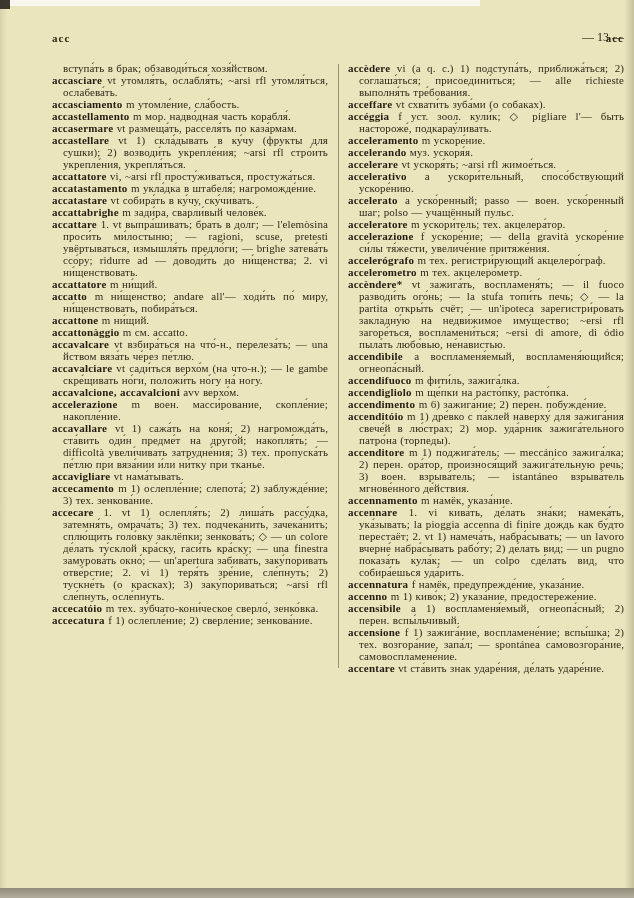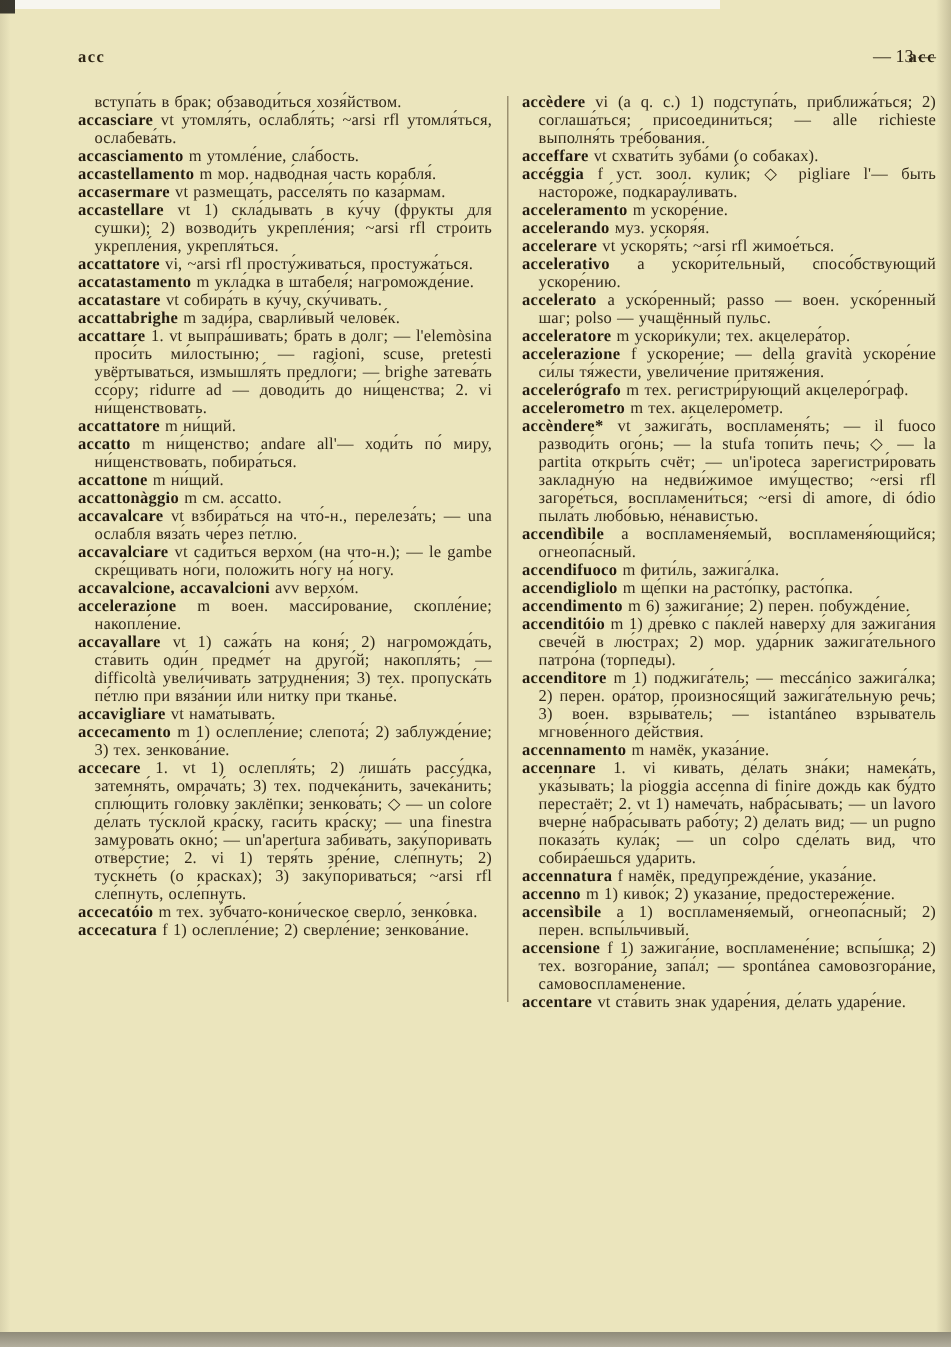--- a/index.html
+++ b/index.html
@@ -73,42 +73,42 @@
           <p class="entry"><b>accastellare </b><span>vt 1) скла́дывать в ку́чу (фрукты для сушки); 2) возводи́ть укрепле́ния; ~arsi rfl стро́ить укрепле́ния, укрепля́ться.</span></p>
           <p class="entry"><b>accattatore </b><span>vi, ~arsi rfl просту́живаться, простужа́ться.</span></p>
           <p class="entry"><b>accatastamento </b><span>m укла́дка в штабеля́; нагроможде́ние.</span></p>
           <p class="entry"><b>accatastare </b><span>vt собира́ть в ку́чу, ску́чивать.</span></p>
           <p class="entry"><b>accattabrighe </b><span>m зади́ра, сварли́вый челове́к.</span></p>
           <p class="entry"><b>accattare </b><span>1. vt выпра́шивать; брать в долг; — l'elemòsina проси́ть ми́лостыню; — ragioni, scuse, pretesti увёртываться, измышля́ть предло́ги; — brighe затева́ть ссо́ру; ridurre ad — доводи́ть до ни́щенства; 2. vi ни́щенствовать.</span></p>
           <p class="entry"><b>accattatore </b><span>m ни́щий.</span></p>
           <p class="entry"><b>accatto </b><span>m ни́щенство; andare all'— ходи́ть по́ миру, ни́щенствовать, побира́ться.</span></p>
           <p class="entry"><b>accattone </b><span>m ни́щий.</span></p>
           <p class="entry"><b>accattonàggio </b><span>m см. accatto.</span></p>
-          <p class="entry"><b>accavalcare </b><span>vt взбира́ться на что́-н., перелеза́ть; — una ослабля вяза́ть че́рез пе́тлю.</span></p>
+          <p class="entry"><b>accavalcare </b><span>vt взбира́ться на что́-н., перелеза́ть; — una йством вяза́ть че́рез пе́тлю.</span></p>
           <p class="entry"><b>accavalciare </b><span>vt сади́ться верхо́м (на что-н.); — le gambe скре́щивать но́ги, положи́ть но́гу на́ ногу.</span></p>
           <p class="entry"><b>accavalcione, accavalcioni </b><span>avv верхо́м.</span></p>
           <p class="entry"><b>accelerazione </b><span>m воен. масси́рование, скопле́ние; накопле́ние.</span></p>
           <p class="entry"><b>accavallare </b><span>vt 1) сажа́ть на коня́; 2) нагроможда́ть, ста́вить оди́н предме́т на друго́й; накопля́ть; — difficoltà увели́чивать затрудне́ния; 3) тех. пропуска́ть пе́тлю при вяза́нии и́ли ни́тку при тканье́.</span></p>
           <p class="entry"><b>accavigliare </b><span>vt нама́тывать.</span></p>
           <p class="entry"><b>accecamento </b><span>m 1) ослепле́ние; слепота́; 2) заблужде́ние; 3) тех. зенкова́ние.</span></p>
           <p class="entry"><b>accecare </b><span>1. vt 1) ослепля́ть; 2) лиша́ть рассу́дка, затемня́ть, омрача́ть; 3) тех. подчека́нить, зачека́нить; сплю́щить голо́вку заклёпки; зенкова́ть; ◇ — un colore де́лать ту́склой кра́ску, гаси́ть кра́ску; — una finestra замурова́ть окно́; — un'apertura забива́ть, заку́поривать отве́рстие; 2. vi 1) теря́ть зре́ние, сле́пнуть; 2) тускне́ть (о красках); 3) заку́пориваться; ~arsi rfl сле́пнуть, осле́пнуть.</span></p>
           <p class="entry"><b>accecatóio </b><span>m тех. зу́бчато-кони́ческое сверло́, зенко́вка.</span></p>
           <p class="entry"><b>accecatura </b><span>f 1) ослепле́ние; 2) сверле́ние; зенкова́ние.</span></p>
         </div>
       <div class="divider"></div>
       <div class="col" id="col-right">
           <p class="entry"><b>accèdere </b><span>vi (a q. c.) 1) подступа́ть, приближа́ться; 2) соглаша́ться; присоедини́ться; — alle richieste выполня́ть тре́бования.</span></p>
           <p class="entry"><b>acceffare </b><span>vt схвати́ть зуба́ми (о собаках).</span></p>
           <p class="entry"><b>accéggia </b><span>f уст. зоол. кули́к; ◇ pigliare l'— быть настороже́, подкарау́ливать.</span></p>
           <p class="entry"><b>acceleramento </b><span>m ускоре́ние.</span></p>
           <p class="entry"><b>accelerando </b><span>муз. ускоря́я.</span></p>
           <p class="entry"><b>accelerare </b><span>vt ускоря́ть; ~arsi rfl жимое́ться.</span></p>
           <p class="entry"><b>accelerativo </b><span>a ускори́тельный, спосо́бствующий ускоре́нию.</span></p>
           <p class="entry"><b>accelerato </b><span>a уско́ренный; passo — воен. уско́ренный шаг; polso — учащённый пульс.</span></p>
-          <p class="entry"><b>acceleratore </b><span>m ускори́кули; тех. акцелера́тор.</span></p>
+          <p class="entry"><b>acceleratore </b><span>m ускори́тель; тех. акцелера́тор.</span></p>
           <p class="entry"><b>accelerazione </b><span>f ускоре́ние; — della gravità ускоре́ние си́лы тя́жести, увеличе́ние притяже́ния.</span></p>
           <p class="entry"><b>accelerógrafo </b><span>m тех. регистри́рующий акцелеро́граф.</span></p>
           <p class="entry"><b>accelerometro </b><span>m тех. акцелеро́метр.</span></p>
           <p class="entry"><b>accèndere* </b><span>vt зажига́ть, воспламеня́ть; — il fuoco разводи́ть ого́нь; — la stufa топи́ть печь; ◇ — la partita откры́ть счёт; — un'ipoteca зарегистри́ровать закладну́ю на недви́жимое иму́щество; ~ersi rfl загоре́ться, воспламени́ться; ~ersi di amore, di ódio пыла́ть любо́вью, не́навистью.</span></p>
           <p class="entry"><b>accendìbile </b><span>a воспламеня́емый, воспламеня́ющийся; огнеопа́сный.</span></p>
           <p class="entry"><b>accendifuoco </b><span>m фити́ль, зажига́лка.</span></p>
           <p class="entry"><b>accendigliolo </b><span>m ще́пки на расто́пку, расто́пка.</span></p>
           <p class="entry"><b>accendimento </b><span>m 6) зажига́ние; 2) перен. побужде́ние.</span></p>
           <p class="entry"><b>accenditóio </b><span>m 1) дре́вко с па́клей наверху́ для зажига́ния свече́й в лю́страх; 2) мор. уда́рник зажига́тельного патро́на (торпеды).</span></p>
           <p class="entry"><b>accenditore </b><span>m 1) поджига́тель; — meccánico зажига́лка; 2) перен. ора́тор, произнося́щий зажига́тельную речь; 3) воен. взрыва́тель; — istantáneo взрыва́тель мгнове́нного де́йствия.</span></p>

